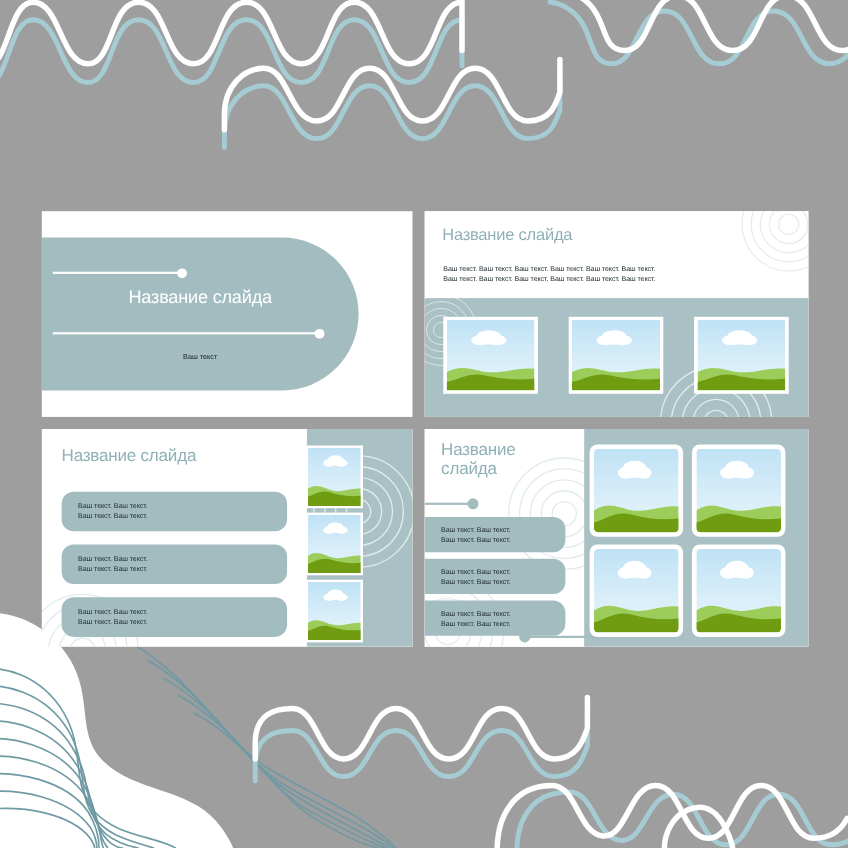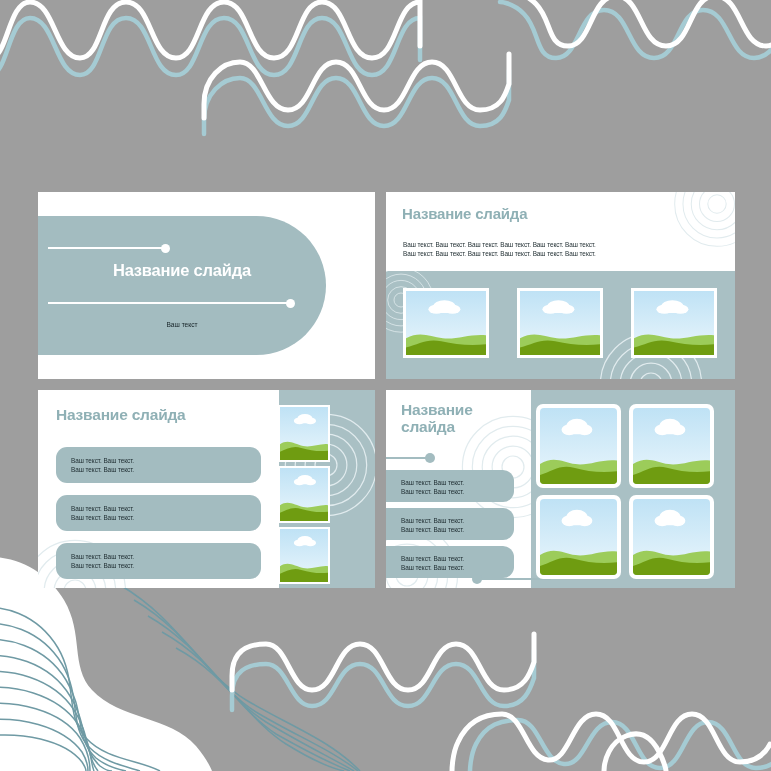--- a/index.html
+++ b/index.html
@@ -16,21 +16,21 @@
 
   
   .slide{position:absolute;background:#ffffff;overflow:hidden;}
   #slide1{left:38px;top:192px;width:337px;height:187px;}
   #slide2{left:386px;top:192px;width:349px;height:187px;}
   #slide3{left:38px;top:390px;width:337px;height:198px;}
   #slide4{left:386px;top:390px;width:349px;height:198px;}
 
   
   .slide-title{
-    color:#8fb0b5;font-weight:bold;letter-spacing:-0.2px;
+    color:#8fb0b5;font-weight:normal;letter-spacing:-0.2px;
     line-height:1.08;margin:0;
   }
   .body-text{
     color:#1c2a2e;line-height:1.45;margin:0;
     font-size:6.4px;letter-spacing:-0.05px;white-space:pre-line;
   }
 
   
   .ripple{position:absolute;pointer-events:none;}
 

